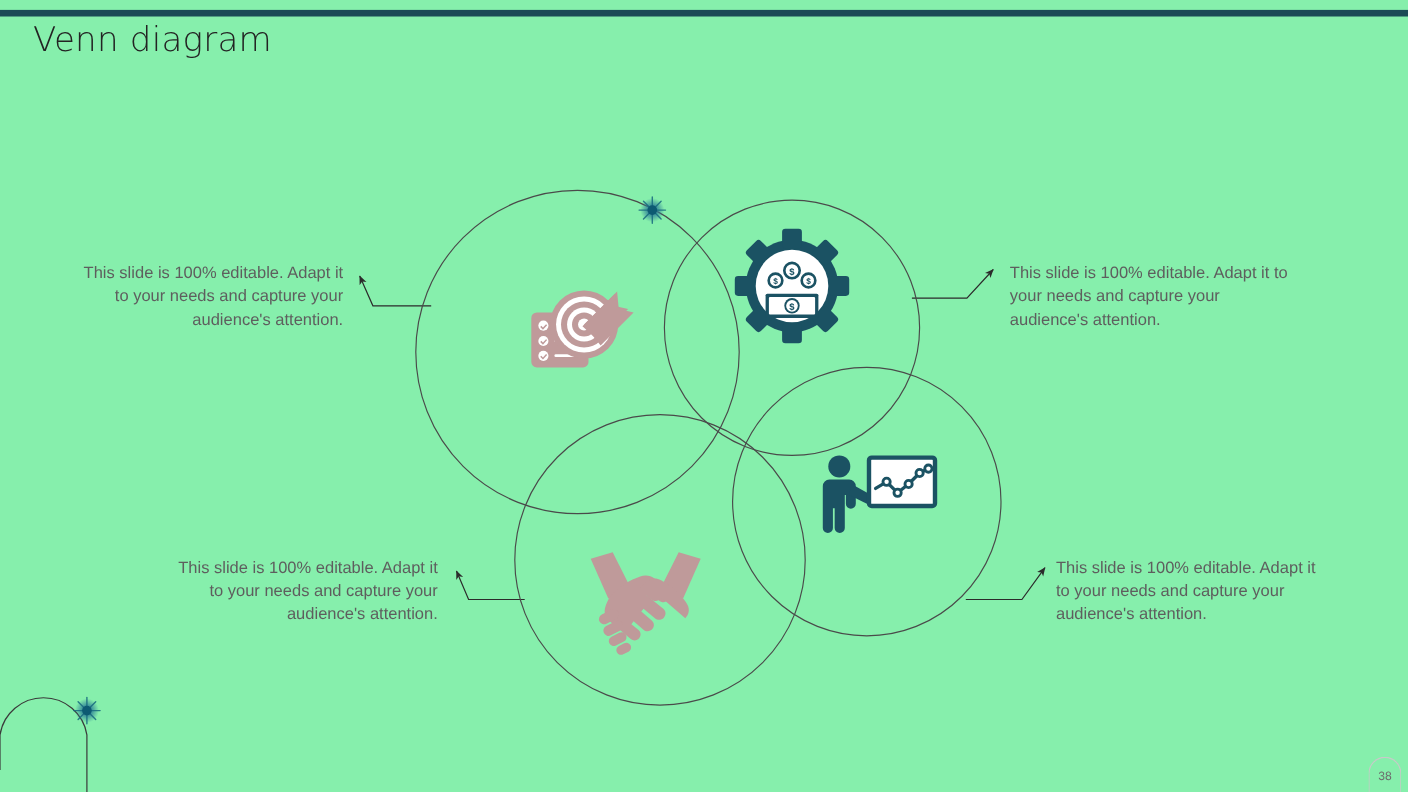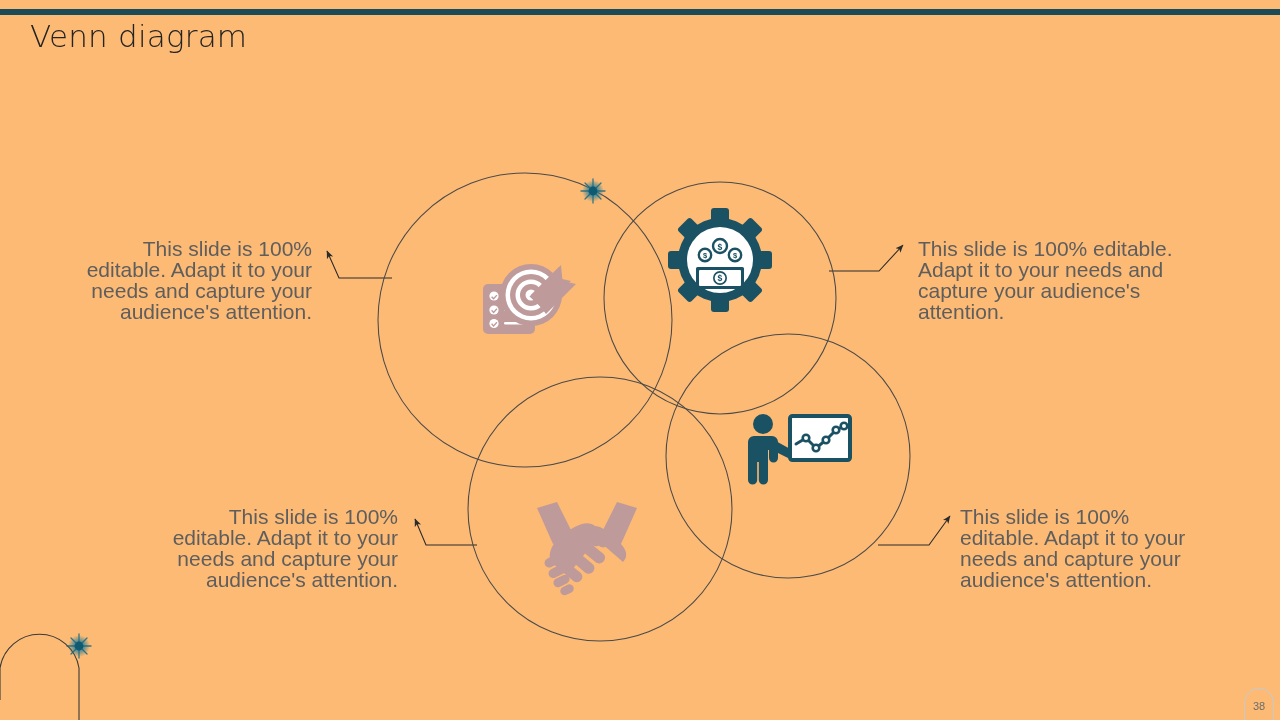--- a/index.html
+++ b/index.html
@@ -8,21 +8,21 @@
     padding: 0;
     background: #ffffff;
   }
   body {
     font-family: "Liberation Sans", sans-serif;
   }
   #slide {
     position: relative;
     width: 1280px;
     height: 720px;
-    background: #fdba74;
+    background: #86efac;
     overflow: hidden;
   }
 
   
   #top-bar {
     position: absolute;
     left: 0;
     top: 9px;
     width: 1280px;
     height: 6px;
@@ -50,21 +50,21 @@
     width: 1280px;
     height: 720px;
   }
   #venn-stage svg {
     display: block;
   }
 
   
   .callout {
     position: absolute;
-    font-size: 21px;
+    font-size: 15px;
     line-height: 21px;
     color: #5e5e5e;
     font-family: "Liberation Sans", sans-serif;
   }
   .callout.right-align { text-align: right; }
   .callout.left-align  { text-align: left; }
 
   #callout-top-left     { left: 62px;  top: 238px; width: 250px; }
   #callout-top-right    { left: 918px; top: 238px; width: 262px; }
   #callout-bottom-left  { left: 148px; top: 506px; width: 250px; }

